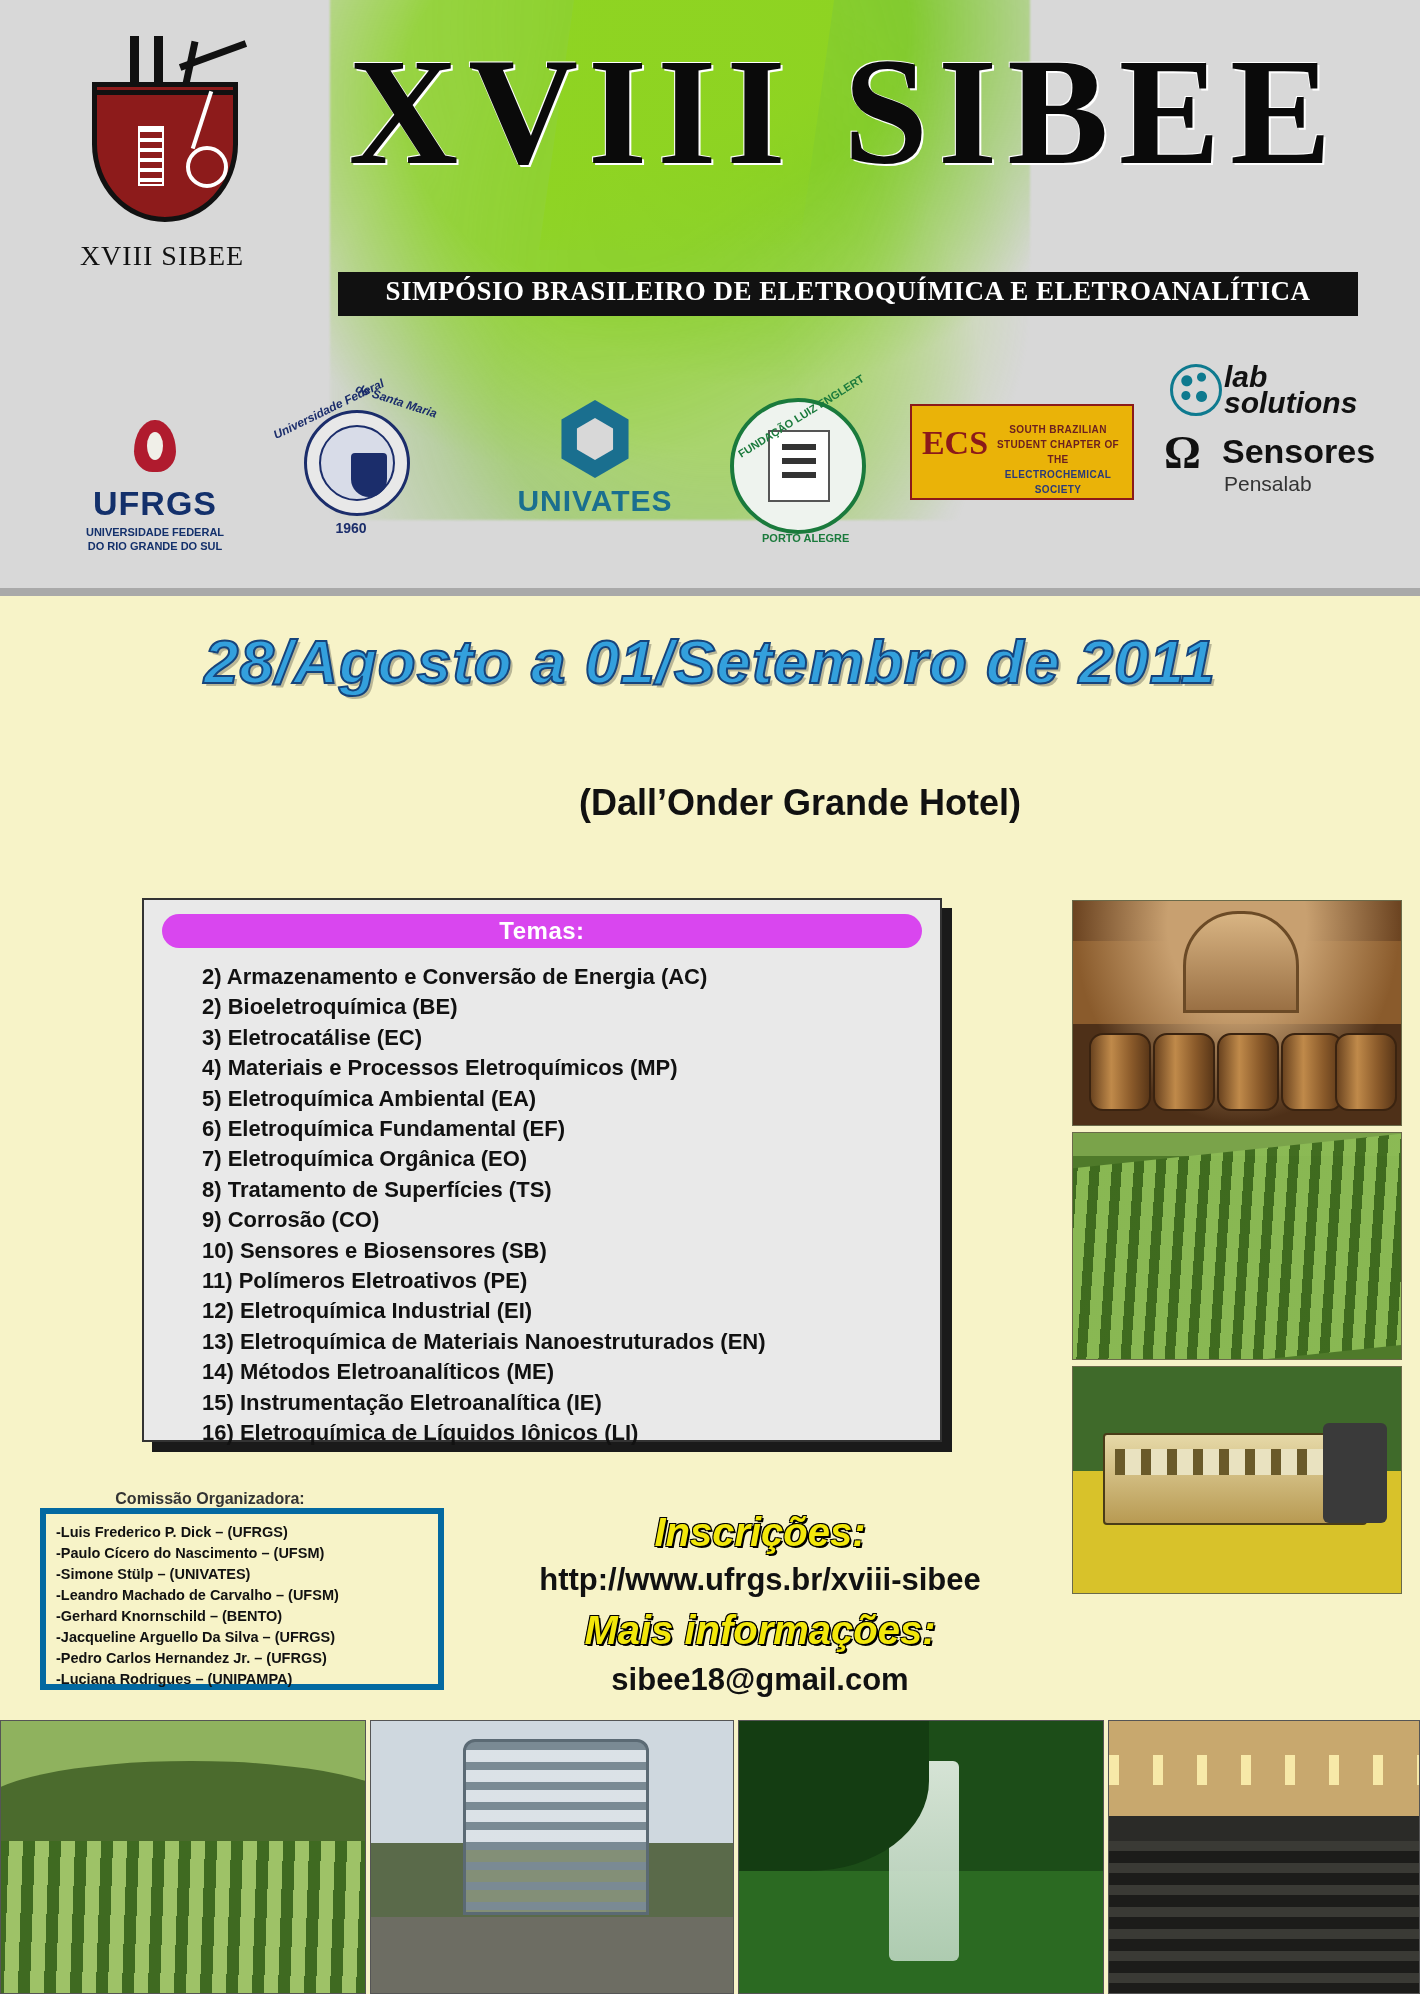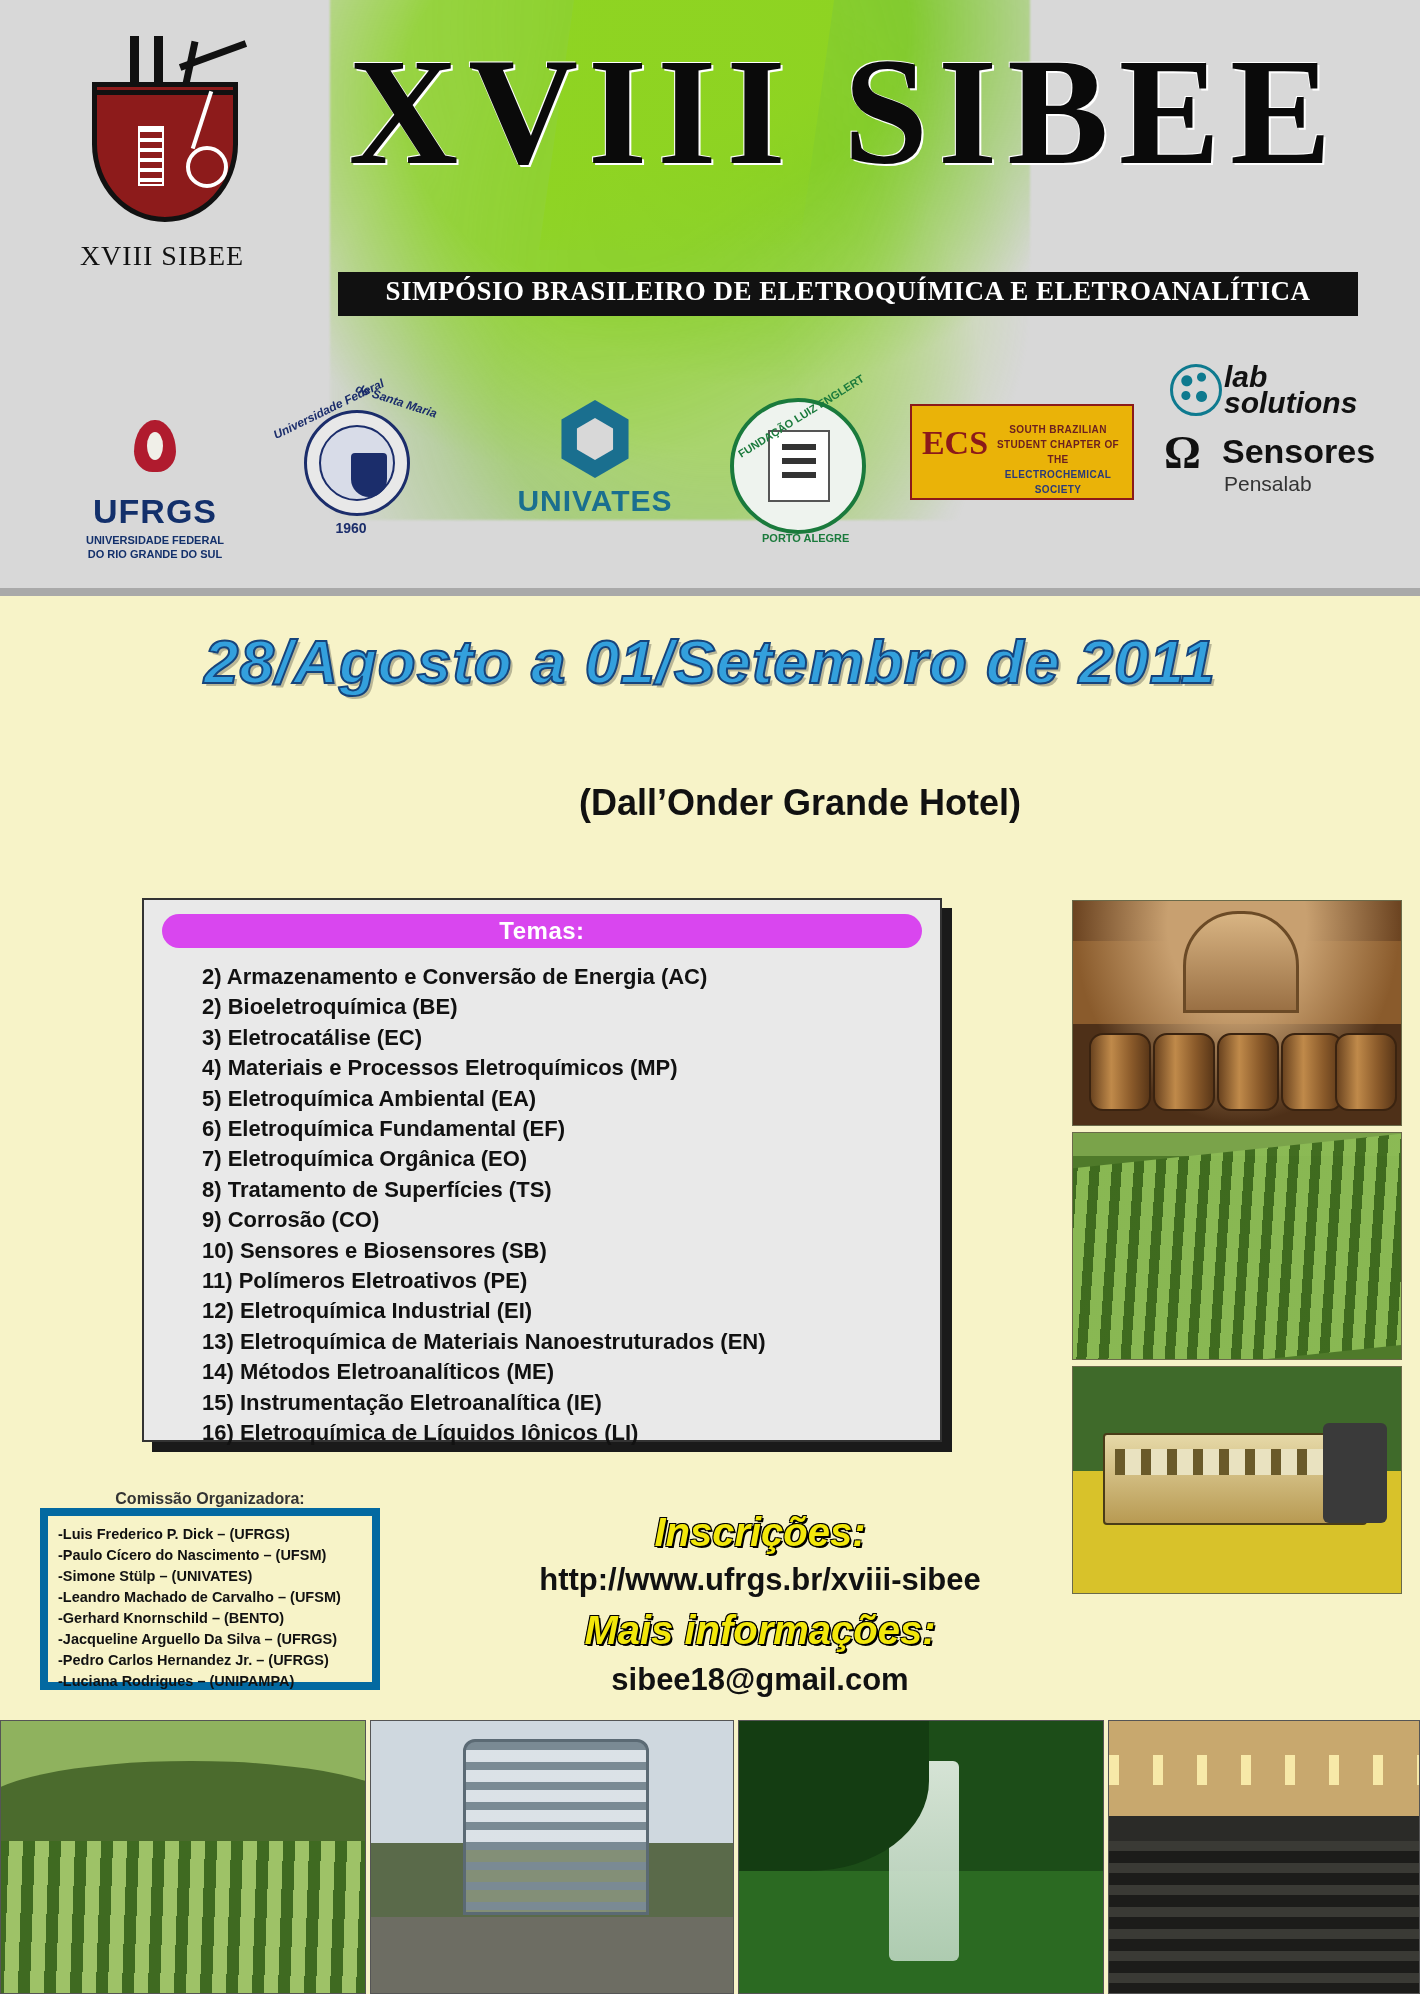--- a/index.html
+++ b/index.html
@@ -121,21 +121,21 @@
   .ufrgs{left:60px;top:60px;width:190px;}
   .ufrgs .flame{
     width:42px;height:52px;margin:0 auto;
     background:#b01b2e;
     border-radius:50% 50% 45% 45% / 62% 62% 40% 40%;
     position:relative;
   }
   .ufrgs .flame:after{
     content:"";position:absolute;left:13px;top:12px;width:16px;height:28px;background:#f0efe8;border-radius:50%;
   }
-  .ufrgs .t1{font-weight:bold;font-size:34px;color:#13306b;letter-spacing:1px;margin-top:20px;}
+  .ufrgs .t1{font-weight:bold;font-size:34px;color:#13306b;letter-spacing:1px;margin-top:12px;}
   .ufrgs .t2{font-weight:bold;font-size:11px;color:#13306b;line-height:1.25;margin-top:3px;}
 
   .ufsm{left:256px;top:32px;width:190px;height:160px;}
   .ufsm .seal{
     position:absolute;left:48px;top:18px;width:100px;height:100px;border-radius:50%;
     background:#e8e8e8;border:3px solid #1b2d6b;
   }
   .ufsm .seal .inner{
     position:absolute;left:12px;top:12px;width:72px;height:72px;border-radius:50%;
     background:#d8dce8;border:2px solid #1b2d6b;
@@ -258,22 +258,22 @@
     line-height:30.4px;
   }
   .temas-list{padding:0;margin:0;}
 
   
   .comissao-title{
     position:absolute;left:40px;top:1490px;width:340px;text-align:center;
     font-size:16px;font-weight:bold;color:#333;
   }
   .comissao-box{
-    position:absolute;left:40px;top:1508px;width:340px;height:182px;
-    background:#f7f3c8;border:8px solid #0369a1;box-sizing:border-box;
+    position:absolute;left:40px;top:1508px;width:404px;height:182px;
+    background:#f7f3c8;border:6px solid #0369a1;box-sizing:border-box;
   }
   .comissao-box ul{margin:0;padding:8px 0 0 10px;}
   .comissao-box li{
     list-style:none;font-size:14.5px;font-weight:bold;color:#111;line-height:21px;
   }
 
   
   .insc-title{
     position:absolute;left:430px;top:1510px;width:660px;text-align:center;
     font-size:40px;font-weight:bold;font-style:italic;color:#f2e70a;

